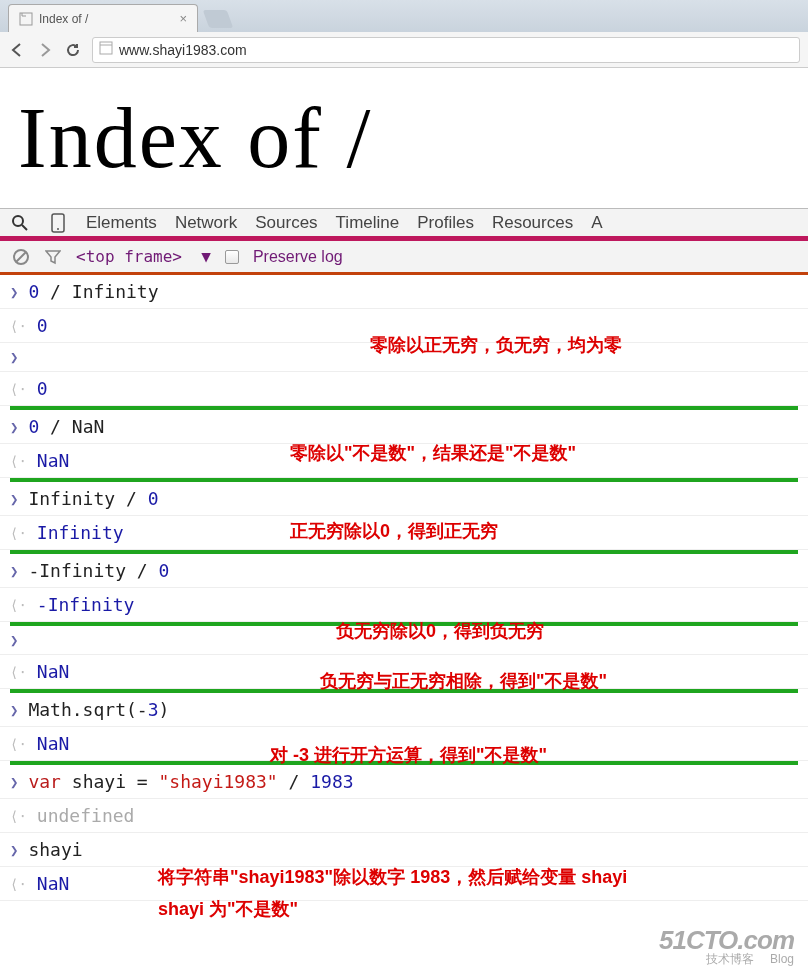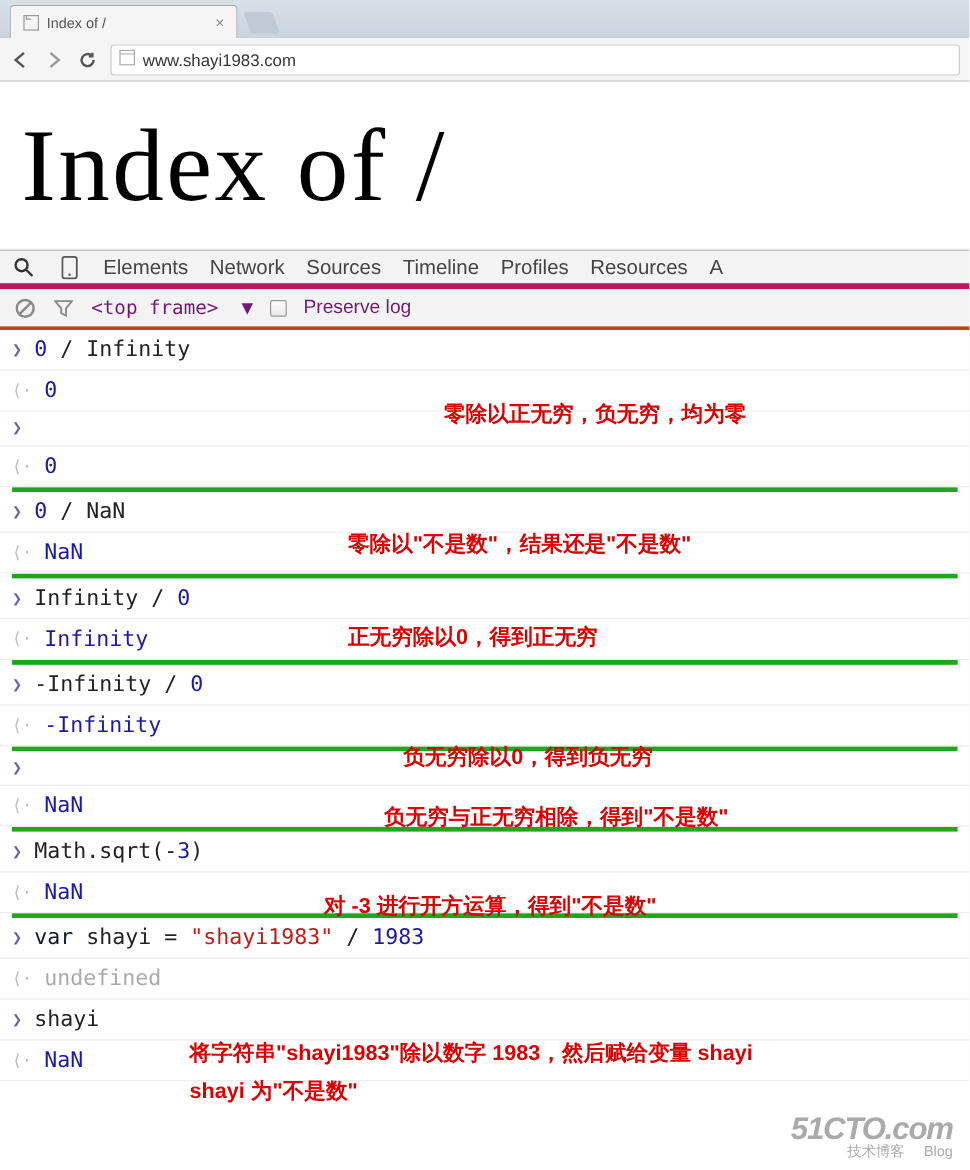--- a/index.html
+++ b/index.html
@@ -145,21 +145,21 @@
   padding: 6px 10px;
   border-bottom: 1px solid #eee;
   gap: 10px;
   position: relative;
 }
 .prompt-in { color: #66a; font-size: 14px; }
 .prompt-out { color: #bbb; font-size: 14px; }
 .code { white-space: pre; color: #222; }
 .num { color: #1a1aa6; }
 .str { color: #c41a16; }
-.kw { color: #0f172a; }
+.kw { color: #b91c1c; }
 .undef { color: #aaa; }
 
 .annot {
   position: absolute;
   font-family: "Microsoft YaHei", sans-serif;
   font-weight: bold;
   color: #d00;
   font-size: 18px;
   white-space: nowrap;
 }

